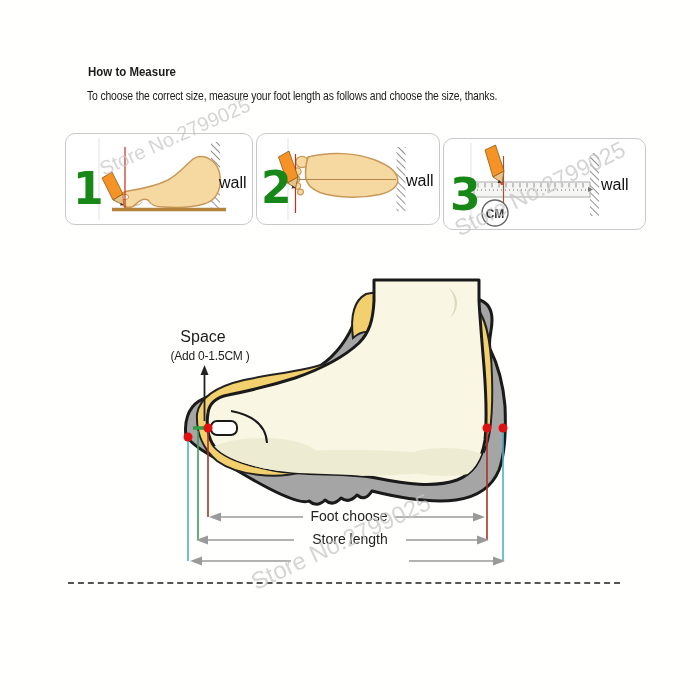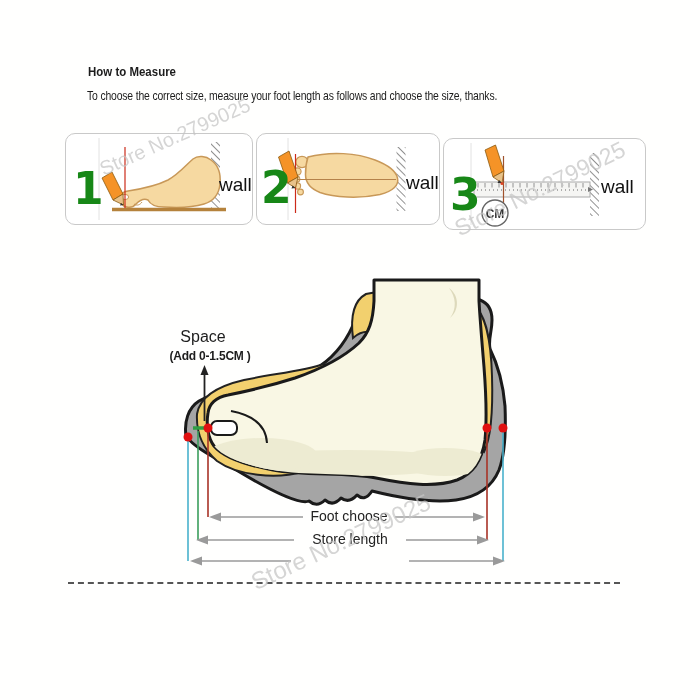--- a/index.html
+++ b/index.html
@@ -14,32 +14,32 @@
   .panel{position:absolute;border:1.5px solid #c9c9c9;border-radius:10px;background:#fff;}
   .p1{left:65px;top:133px;width:186px;height:90px;}
   .p2{left:256px;top:133px;width:182px;height:90px;}
   .p3{left:443px;top:138px;width:201px;height:90px;}
   .panel svg{position:absolute;left:0;top:0;width:100%;height:100%;}
   .num{position:absolute;font-family:"DejaVu Sans",sans-serif;font-weight:bold;color:#178717;
        font-size:44px;line-height:1;}
   .p1 .num{left:7px;top:33px;}
   .p2 .num{left:4px;top:32px;}
   .p3 .num{left:6px;top:34px;}
-  .wall{position:absolute;font-size:19px;color:#111;}
+  .wall{position:absolute;font-size:16px;color:#111;}
   .p1 .wall{left:153px;top:40px;}
   .p2 .wall{left:149px;top:38px;}
   .p3 .wall{left:157px;top:37px;}
   .cm-label{position:absolute;left:41px;top:68px;width:20px;text-align:center;
             font-size:12px;font-weight:bold;color:#333;}
   
   .main-svg{position:absolute;left:0;top:0;width:700px;height:700px;pointer-events:none;}
   .space-label{position:absolute;left:172px;top:328px;width:62px;text-align:center;
                font-size:16px;font-weight:normal;color:#1d1d1d;}
   .space-note{position:absolute;left:148px;top:349px;width:124px;text-align:center;
-              font-size:12px;font-weight:bold;color:#1d1d1d;letter-spacing:-.2px;}
+              font-size:12px;font-weight:normal;color:#1d1d1d;letter-spacing:-.2px;}
   .mlabel{position:absolute;font-size:14px;color:#222;text-align:center;white-space:nowrap;}
   .m1{left:297px;top:508px;width:104px;}
   .m2{left:292px;top:531px;width:116px;}
   .m3{left:287px;top:552px;width:126px;}
   .dashes{position:absolute;left:68px;top:582px;width:552px;height:0;border-top:2px dashed #555;}
   
   .wm{position:absolute;color:#c5c5c5;opacity:.72;white-space:nowrap;z-index:6;}
   .wm1{left:175px;top:137px;font-size:20px;transform:translate(-50%,-50%) rotate(-24deg);}
   .wm2{left:540px;top:189px;font-size:23px;transform:translate(-50%,-50%) rotate(-26deg);}
   .wm3{left:341px;top:542px;font-size:24px;transform:translate(-50%,-50%) rotate(-25deg);}

